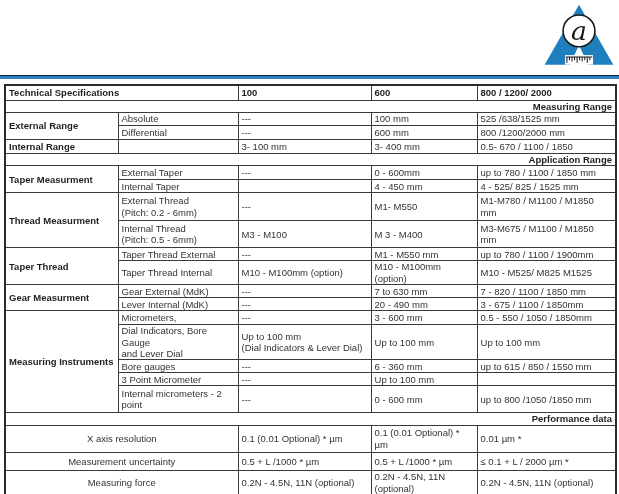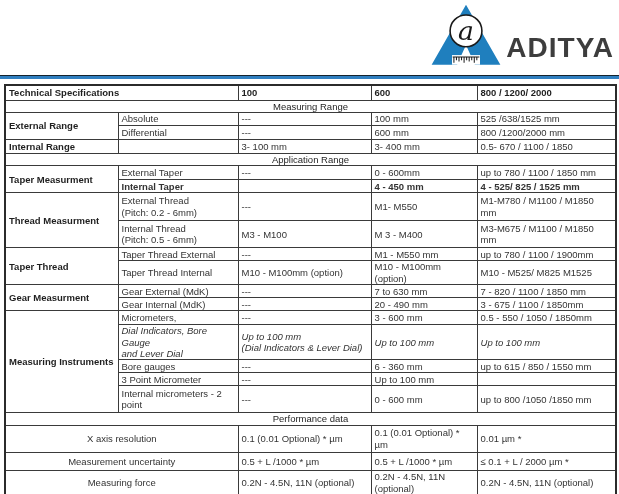--- a/index.html
+++ b/index.html
@@ -26,21 +26,21 @@
     border-collapse:collapse;table-layout:fixed;
     font-size:9.5px;line-height:1.2;color:#333;
     border:2px solid #2b2b2b;
   }
   table.spec td{
     border:1px solid #3a3a3a;
     padding:0 3px;vertical-align:middle;
     white-space:pre-line;overflow:hidden;
   }
   td.hdr{font-weight:bold;color:#1f1f1f;}
-  td.sec{font-weight:normal;text-align:center;color:#1f1f1f;}
+  td.sec{font-weight:bold;text-align:right;color:#1f1f1f;}
   td.cat{font-weight:bold;color:#1f1f1f;margin-top:16px;}
   td.perf{text-align:center;}
 </style>
 </head>
 <body>
 
 <div class="page">
 
   <div class="brand">
     <span>
@@ -57,21 +57,20 @@
           <line x1="48" y1="83" x2="48" y2="88"></line>
           <line x1="52" y1="83" x2="52" y2="92"></line>
           <line x1="56" y1="83" x2="56" y2="88"></line>
           <line x1="60" y1="83" x2="60" y2="90"></line>
           <line x1="64" y1="83" x2="64" y2="88"></line>
           <line x1="68" y1="83" x2="68" y2="92"></line>
           <line x1="72" y1="83" x2="72" y2="88"></line>
         </g>
       </svg>
     </span>
-    <span class="brand-name">ADITYA</span>
   </div>
 
   <div class="divider"></div>
 
   <table class="spec">
     <colgroup>
         <col style="width: 113px;">
         <col style="width: 120px;">
         <col style="width: 133px;">
         <col style="width: 106px;">
@@ -110,21 +109,21 @@
         <tr style="height: 11px;">
           <td colspan="5" class="sec">Application Range</td>
         </tr>
         <tr style="height: 14px;">
           <td rowspan="2" class="cat">Taper Measurment</td>
           <td>External Taper</td>
           <td>---</td>
           <td>0 - 600mm</td>
           <td>up to 780 / 1100 / 1850 mm</td>
         </tr>
-        <tr style="height: 13px; font-weight: bold;">
+        <tr style="height: 13px;">
           <td>Internal Taper</td>
           <td></td>
           <td>4 - 450 mm</td>
           <td>4 - 525/ 825 / 1525 mm</td>
         </tr>
         <tr style="height: 28px;">
           <td rowspan="2" class="cat">Thread Measurment</td>
           <td>External  Thread
 (Pitch: 0.2 - 6mm)</td>
           <td>---</td>
@@ -152,33 +151,33 @@
           <td>M10 - M525/ M825 M1525</td>
         </tr>
         <tr style="height: 13px;">
           <td rowspan="2" class="cat">Gear Measurment</td>
           <td>Gear External (MdK)</td>
           <td>---</td>
           <td>7 to 630 mm</td>
           <td>7 - 820 / 1100 / 1850 mm</td>
         </tr>
         <tr style="height: 13px;">
-          <td>Gear Internal (MdK)</td>
+          <td>Lever Internal (MdK)</td>
           <td>---</td>
           <td>20 - 490 mm</td>
           <td>3 - 675 / 1100 / 1850mm</td>
         </tr>
         <tr style="height: 14px;">
           <td rowspan="5" class="cat">Measuring Instruments</td>
           <td>Micrometers,</td>
           <td>---</td>
           <td>3 - 600 mm</td>
           <td>0.5 - 550 / 1050 / 1850mm</td>
         </tr>
-        <tr style="height: 31px; font-style: italic;">
+        <tr style="height: 31px;">
           <td>Dial Indicators, Bore Gauge
 and Lever Dial</td>
           <td>Up to 100 mm
 (Dial Indicators &amp; Lever Dial)</td>
           <td>Up to 100 mm</td>
           <td>Up to 100 mm</td>
         </tr>
         <tr style="height: 13px;">
           <td>Bore gauges</td>
           <td>---</td>

